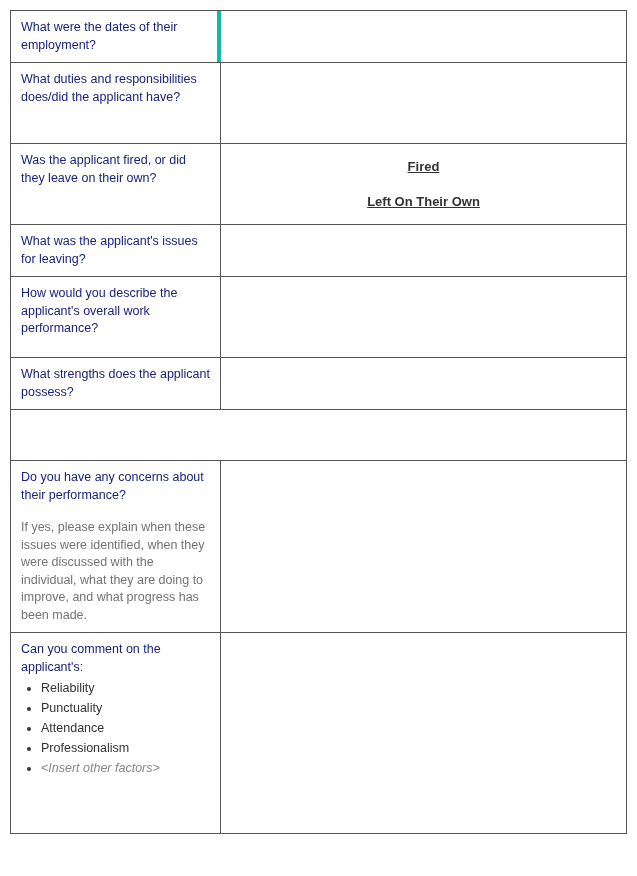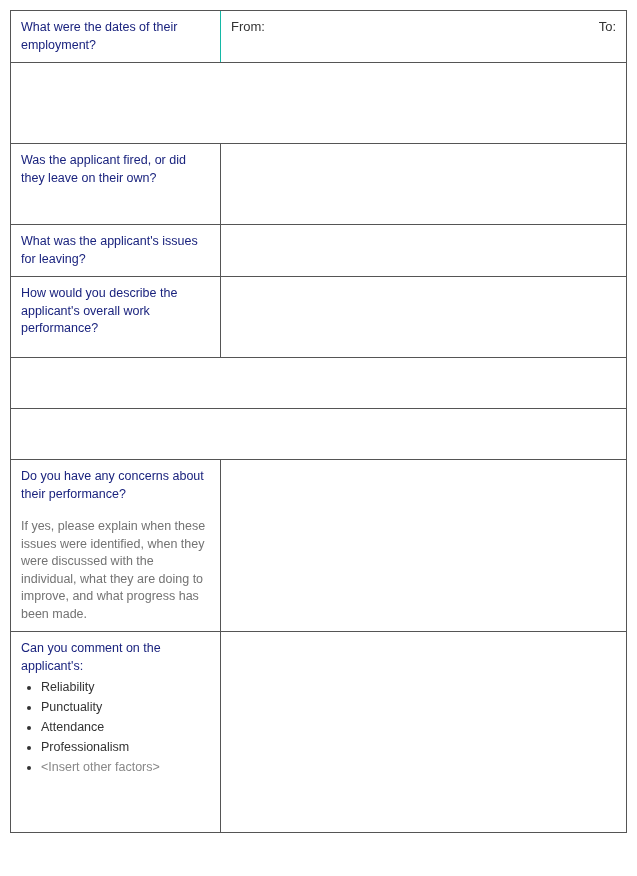--- a/index.html
+++ b/index.html
@@ -74,21 +74,21 @@
 
     .header-row {
       display: flex;
       border-bottom: 1px solid #555;
     }
 
     .header-question-cell {
       width: 210px;
       min-width: 210px;
       padding: 8px 10px;
-      border-right: 1px solid #14b8a6;
+      border-right: 4px solid #14b8a6;
     }
 
     .header-answer-cell {
       flex: 1;
       padding: 8px 10px;
       display: flex;
       justify-content: space-between;
     }
 
     .from-label {
@@ -132,62 +132,69 @@
     }
 
     .bullet-list li {
       margin-bottom: 6px;
       color: #333;
       font-size: 12.5px;
     }
 
     .insert-factor {
       color: #888;
+      font-style: italic;
     }
   </style>
 </head>
 <body>
 
 <div class="form-container">
 
   <div class="form-row header-row">
     <div class="header-question-cell question-cell">
       <span class="question-text">What were the dates of their employment?</span>
     </div>
-    <div class="header-answer-cell">
-      <span class="from-label">From:</span>
-      <span class="to-label">To:</span>
-    </div>
   </div>
 
   <div class="form-row tall-row">
+    <div class="question-cell">
+      <span class="question-text">What duties and responsibilities does/did the applicant have?</span>
+    </div>
     <div class="answer-cell"></div>
   </div>
 
   <div class="form-row tall-row">
     <div class="question-cell">
       <span class="question-text">Was the applicant fired, or did they leave on their own?</span>
     </div>
+    <div class="answer-cell fired-options">
+      <span class="fired-option">Fired</span>
+      <span class="fired-option">Left On Their Own</span>
+    </div>
   </div>
 
   <div class="form-row">
     <div class="question-cell">
       <span class="question-text">What was the applicant's issues for leaving?</span>
     </div>
     <div class="answer-cell"></div>
   </div>
 
   <div class="form-row tall-row">
     <div class="question-cell">
       <span class="question-text">How would you describe the applicant's overall work performance?</span>
     </div>
     <div class="answer-cell"></div>
   </div>
 
   <div class="form-row">
+    <div class="question-cell">
+      <span class="question-text">What strengths does the applicant possess?</span>
+    </div>
     <div class="answer-cell"></div>
   </div>
 
   <div class="form-row">
     <div class="answer-cell"></div>
   </div>
 
   <div class="form-row concerns-row">
     <div class="question-cell">
       <span class="question-text">Do you have any concerns about their performance?</span>

